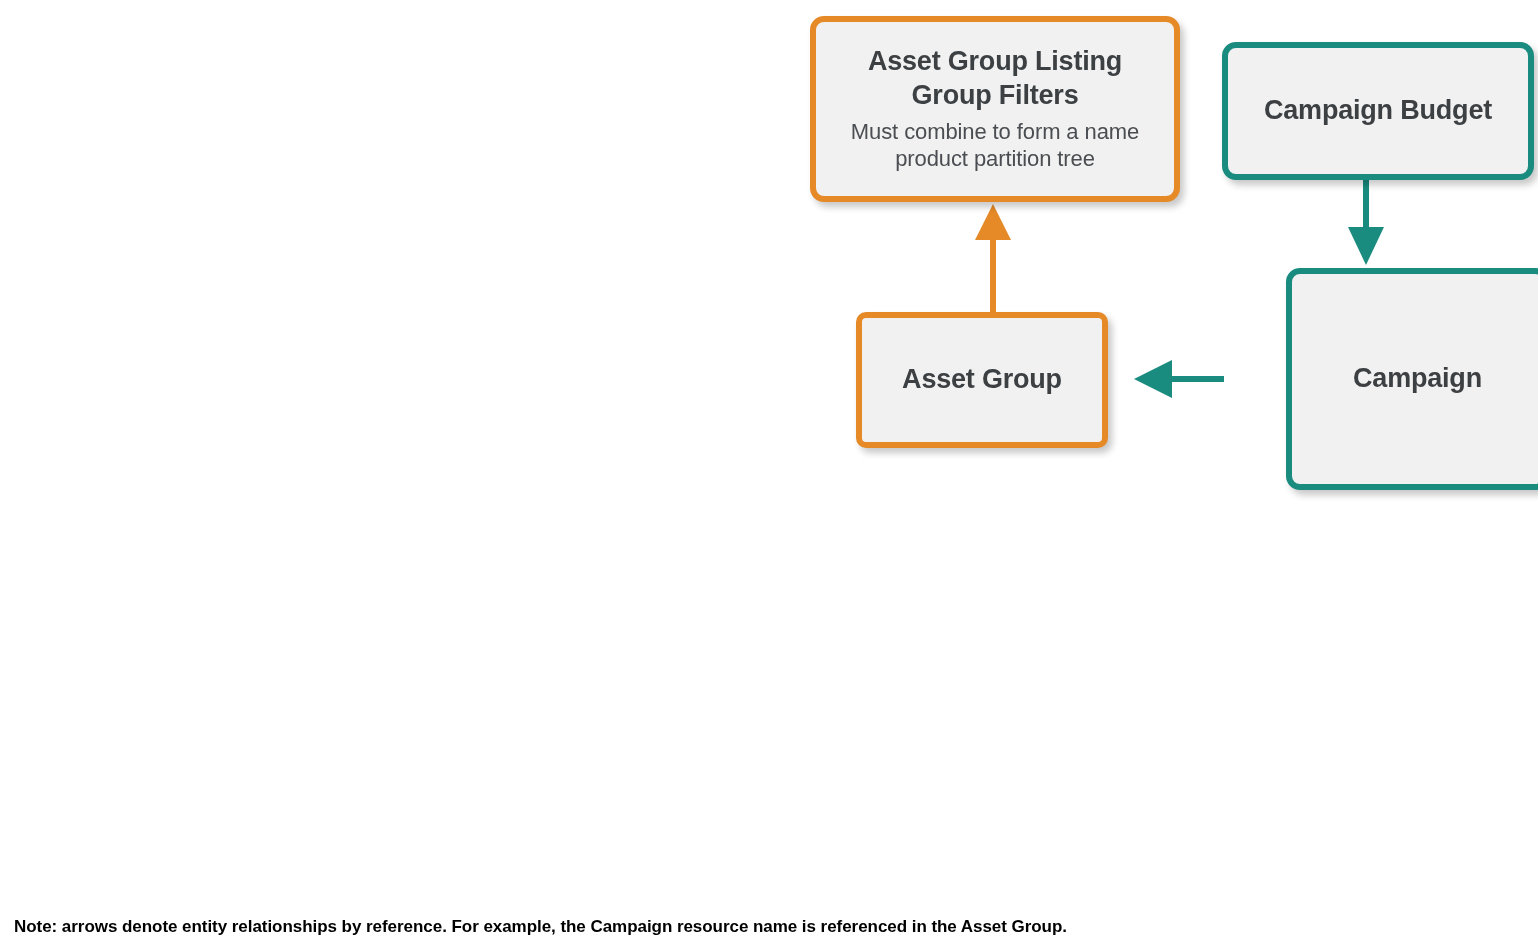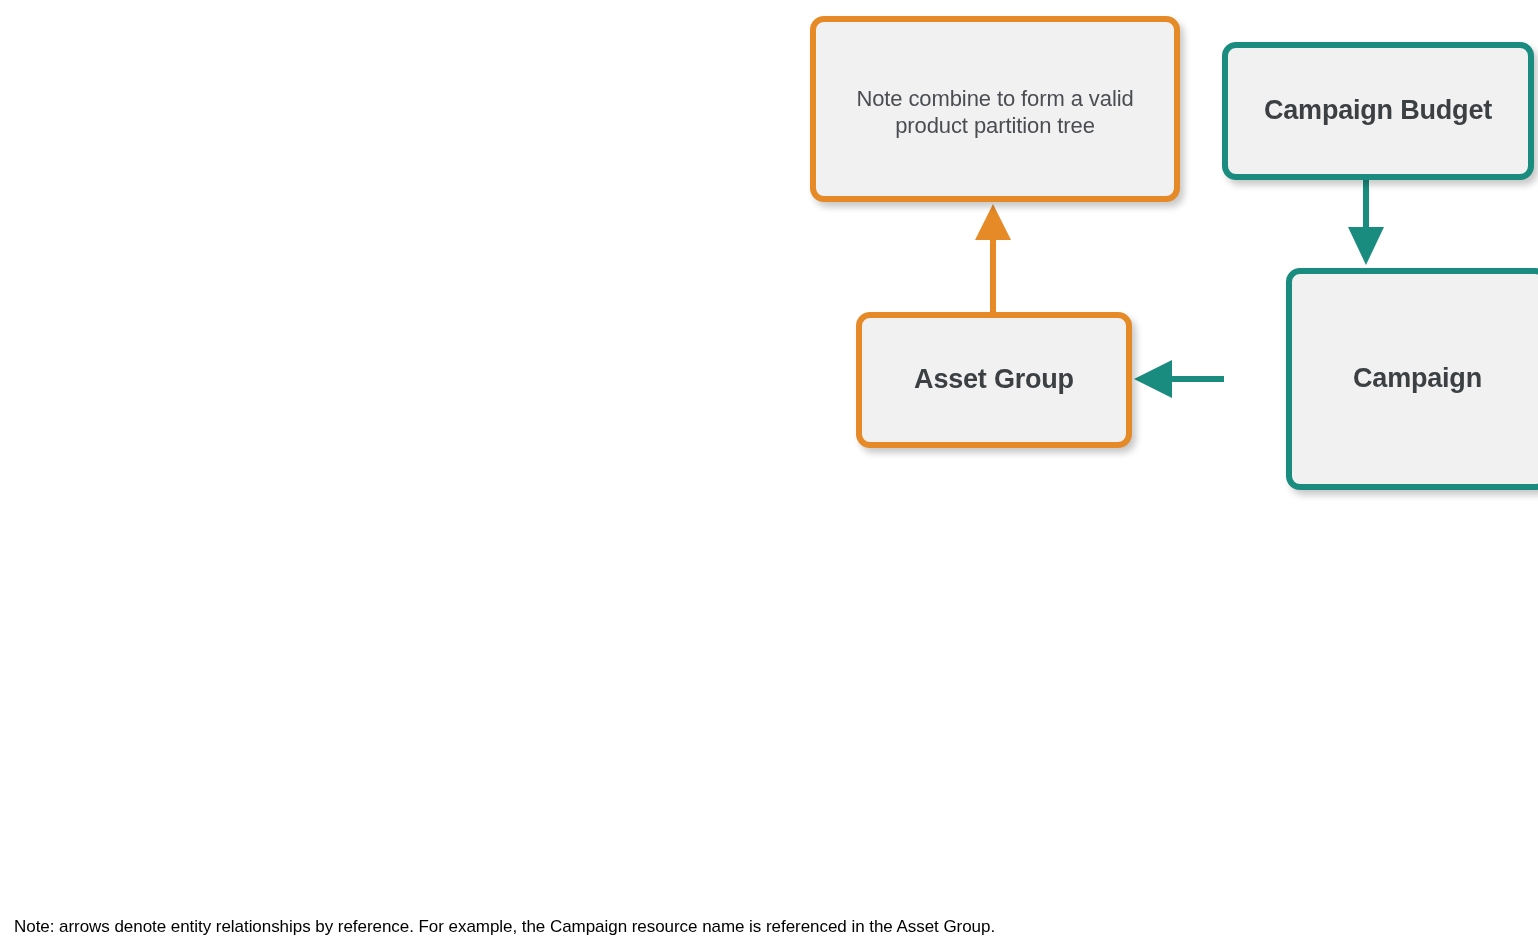--- a/index.html
+++ b/index.html
@@ -66,32 +66,32 @@
   }
 
   
   #node-aglgf {
     left: 810px;  top: 16px;   width: 370px;  height: 186px;
   }
   #node-campaign-budget {
     left: 1222px; top: 42px;   width: 312px;  height: 138px;
   }
   #node-asset-group {
-    left: 856px;  top: 312px;  width: 276px;  height: 136px;
+    left: 856px;  top: 312px;  width: 252px;  height: 136px; border-radius: 10px;
   }
   #node-campaign {
     left: 1286px; top: 268px;  width: 263px;  height: 222px;
   }
 
   #footer-note {
     position: absolute;
     left: 14px;
     top: 917px;
     font-size: 17px;
-    font-weight: normal;
+    font-weight: bold;
     color: #000000;
     white-space: nowrap;
     letter-spacing: -0.05px;
   }
 </style>
 </head>
 <body>
 
 <div id="diagram-canvas">
 
@@ -107,21 +107,22 @@
       <polygon points="1366,265 1348,227 1384,227" fill="#1A8C7F"></polygon>
     </g>
 
     <g>
       <line x1="1224" y1="379" x2="1170" y2="379" stroke="#1A8C7F" stroke-width="6"></line>
       <polygon points="1134,379 1172,360 1172,398" fill="#1A8C7F"></polygon>
     </g>
   </svg>
 
   <div class="node orange" id="node-aglgf">
-    <div class="node-desc">Note combine to form a valid product partition tree</div>
+    <div class="node-title">Asset Group Listing Group Filters</div>
+    <div class="node-desc">Must combine to form a name product partition tree</div>
   </div>
 
   <div class="node teal" id="node-campaign-budget">
     <div class="node-title">Campaign Budget</div>
   </div>
 
   <div class="node orange" id="node-asset-group">
     <div class="node-title">Asset Group</div>
   </div>
 

